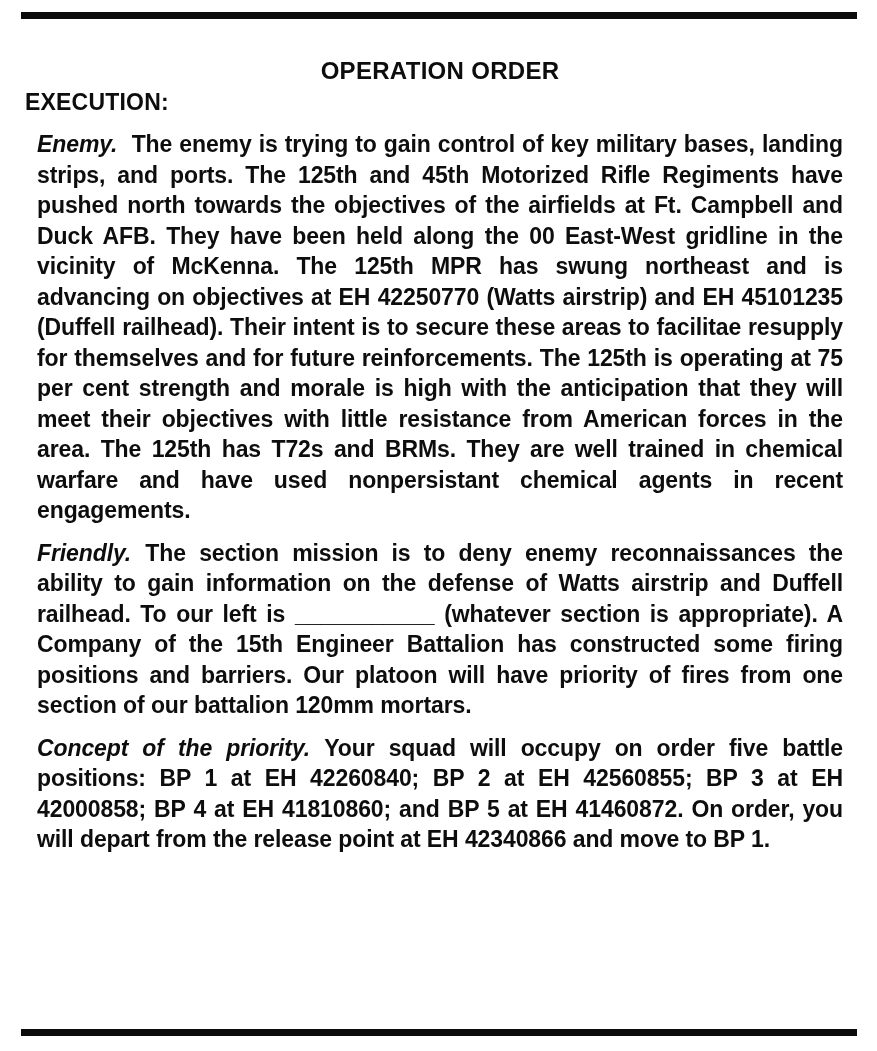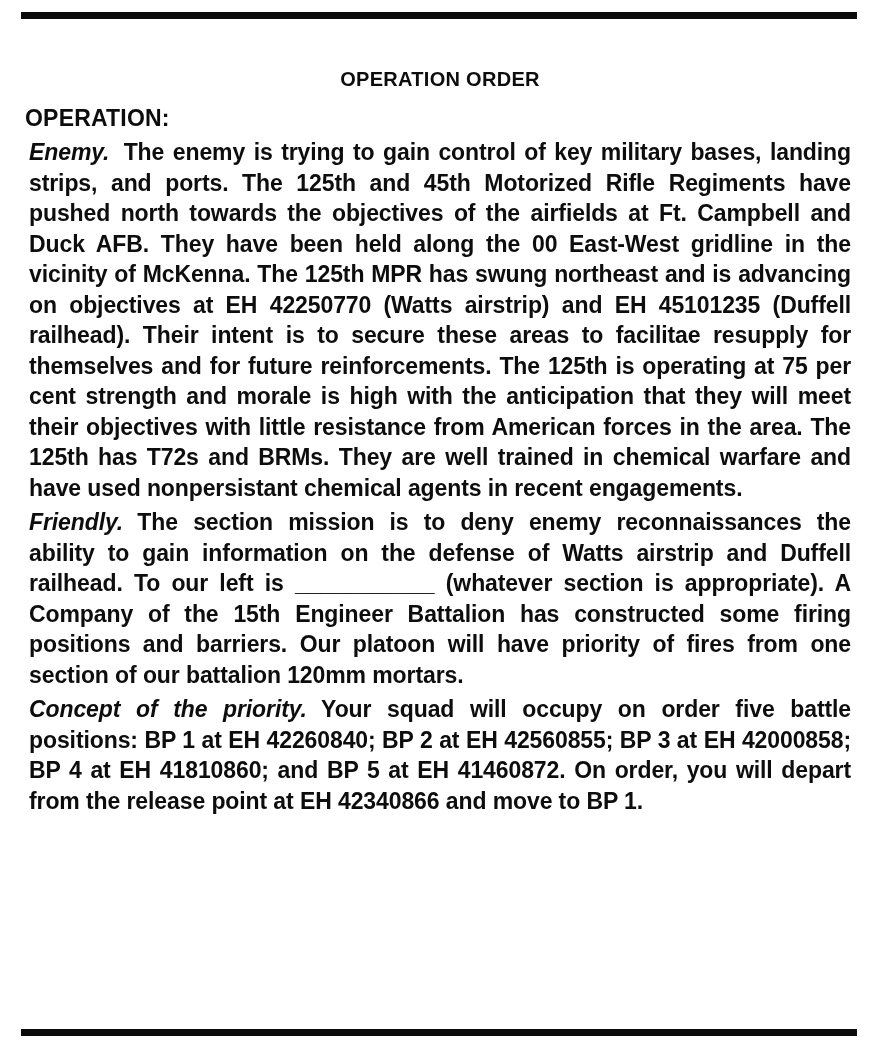--- a/index.html
+++ b/index.html
@@ -25,37 +25,37 @@
   }
   .rule-top { top: 12px; }
   .rule-bottom { top: 1029px; }
   .content {
     position: absolute;
     left: 25px;
     top: 56px;
     width: 830px;
   }
   .doc-title {
-    margin: 8px;
+    margin: 0;
     text-align: center;
-    font-size: 20px;
+    font-size: 24px;
     font-weight: 700;
     line-height: 30.5px;
     letter-spacing: 0.3px;
   }
   .section-heading {
     margin: 0;
     font-size: 23px;
     font-weight: 700;
     line-height: 30.5px;
     text-align: left;
     letter-spacing: 0.2px;
   }
   .para {
-    margin: 4px;
+    margin: 12px;
     font-size: 23px;
     font-weight: 700;
     line-height: 30.5px;
     text-align: justify;
     letter-spacing: -0.1px;
   }
   .lead {
     font-style: italic;
     margin-right: 0.62em;
   }
@@ -65,21 +65,21 @@
 
 <div class="page">
 
   <div class="rule rule-top"></div>
 
   <div class="content">
 
     <h1 class="doc-title">OPERATION ORDER</h1>
 
     <div class="section">
-      <div class="section-heading">OPERATION:</div>
+      <div class="section-heading">EXECUTION:</div>
       <p class="para"><span class="lead">Enemy.</span><span>The enemy is trying to gain control of key military bases, landing strips, and ports. The 125th and 45th Motorized Rifle Regiments have pushed north towards the objectives of the airfields at Ft. Campbell and Duck AFB. They have been held along the 00 East-West gridline in the vicinity of McKenna. The 125th MPR has swung northeast and is advancing on objectives at EH 42250770 (Watts airstrip) and EH 45101235 (Duffell railhead). Their intent is to secure these areas to facilitae resupply for themselves and for future reinforcements. The 125th is operating at 75 per cent strength and morale is high with the anticipation that they will meet their objectives with little resistance from American forces in the area. The 125th has T72s and BRMs. They are well trained in chemical warfare and have used nonpersistant chemical agents in recent engagements.</span></p>
       <p class="para"><span class="lead">Friendly.</span><span>The section mission is to deny enemy reconnaissances the ability to gain information on the defense of Watts airstrip and Duffell railhead. To our left is ___________ (whatever section is appropriate). A Company of the 15th Engineer Battalion has constructed some firing positions and barriers. Our platoon will have priority of fires from one section of our battalion 120mm mortars.</span></p>
     </div>
 
 
     <div class="section">
       <p class="para"><span class="lead">Concept of the priority.</span><span>Your squad will occupy on order five battle positions: BP 1 at EH 42260840; BP 2 at EH 42560855; BP 3 at EH 42000858; BP 4 at EH 41810860; and BP 5 at EH 41460872. On order, you will depart from the release point at EH 42340866 and move to BP 1.</span></p>
     </div>
 
   </div>

